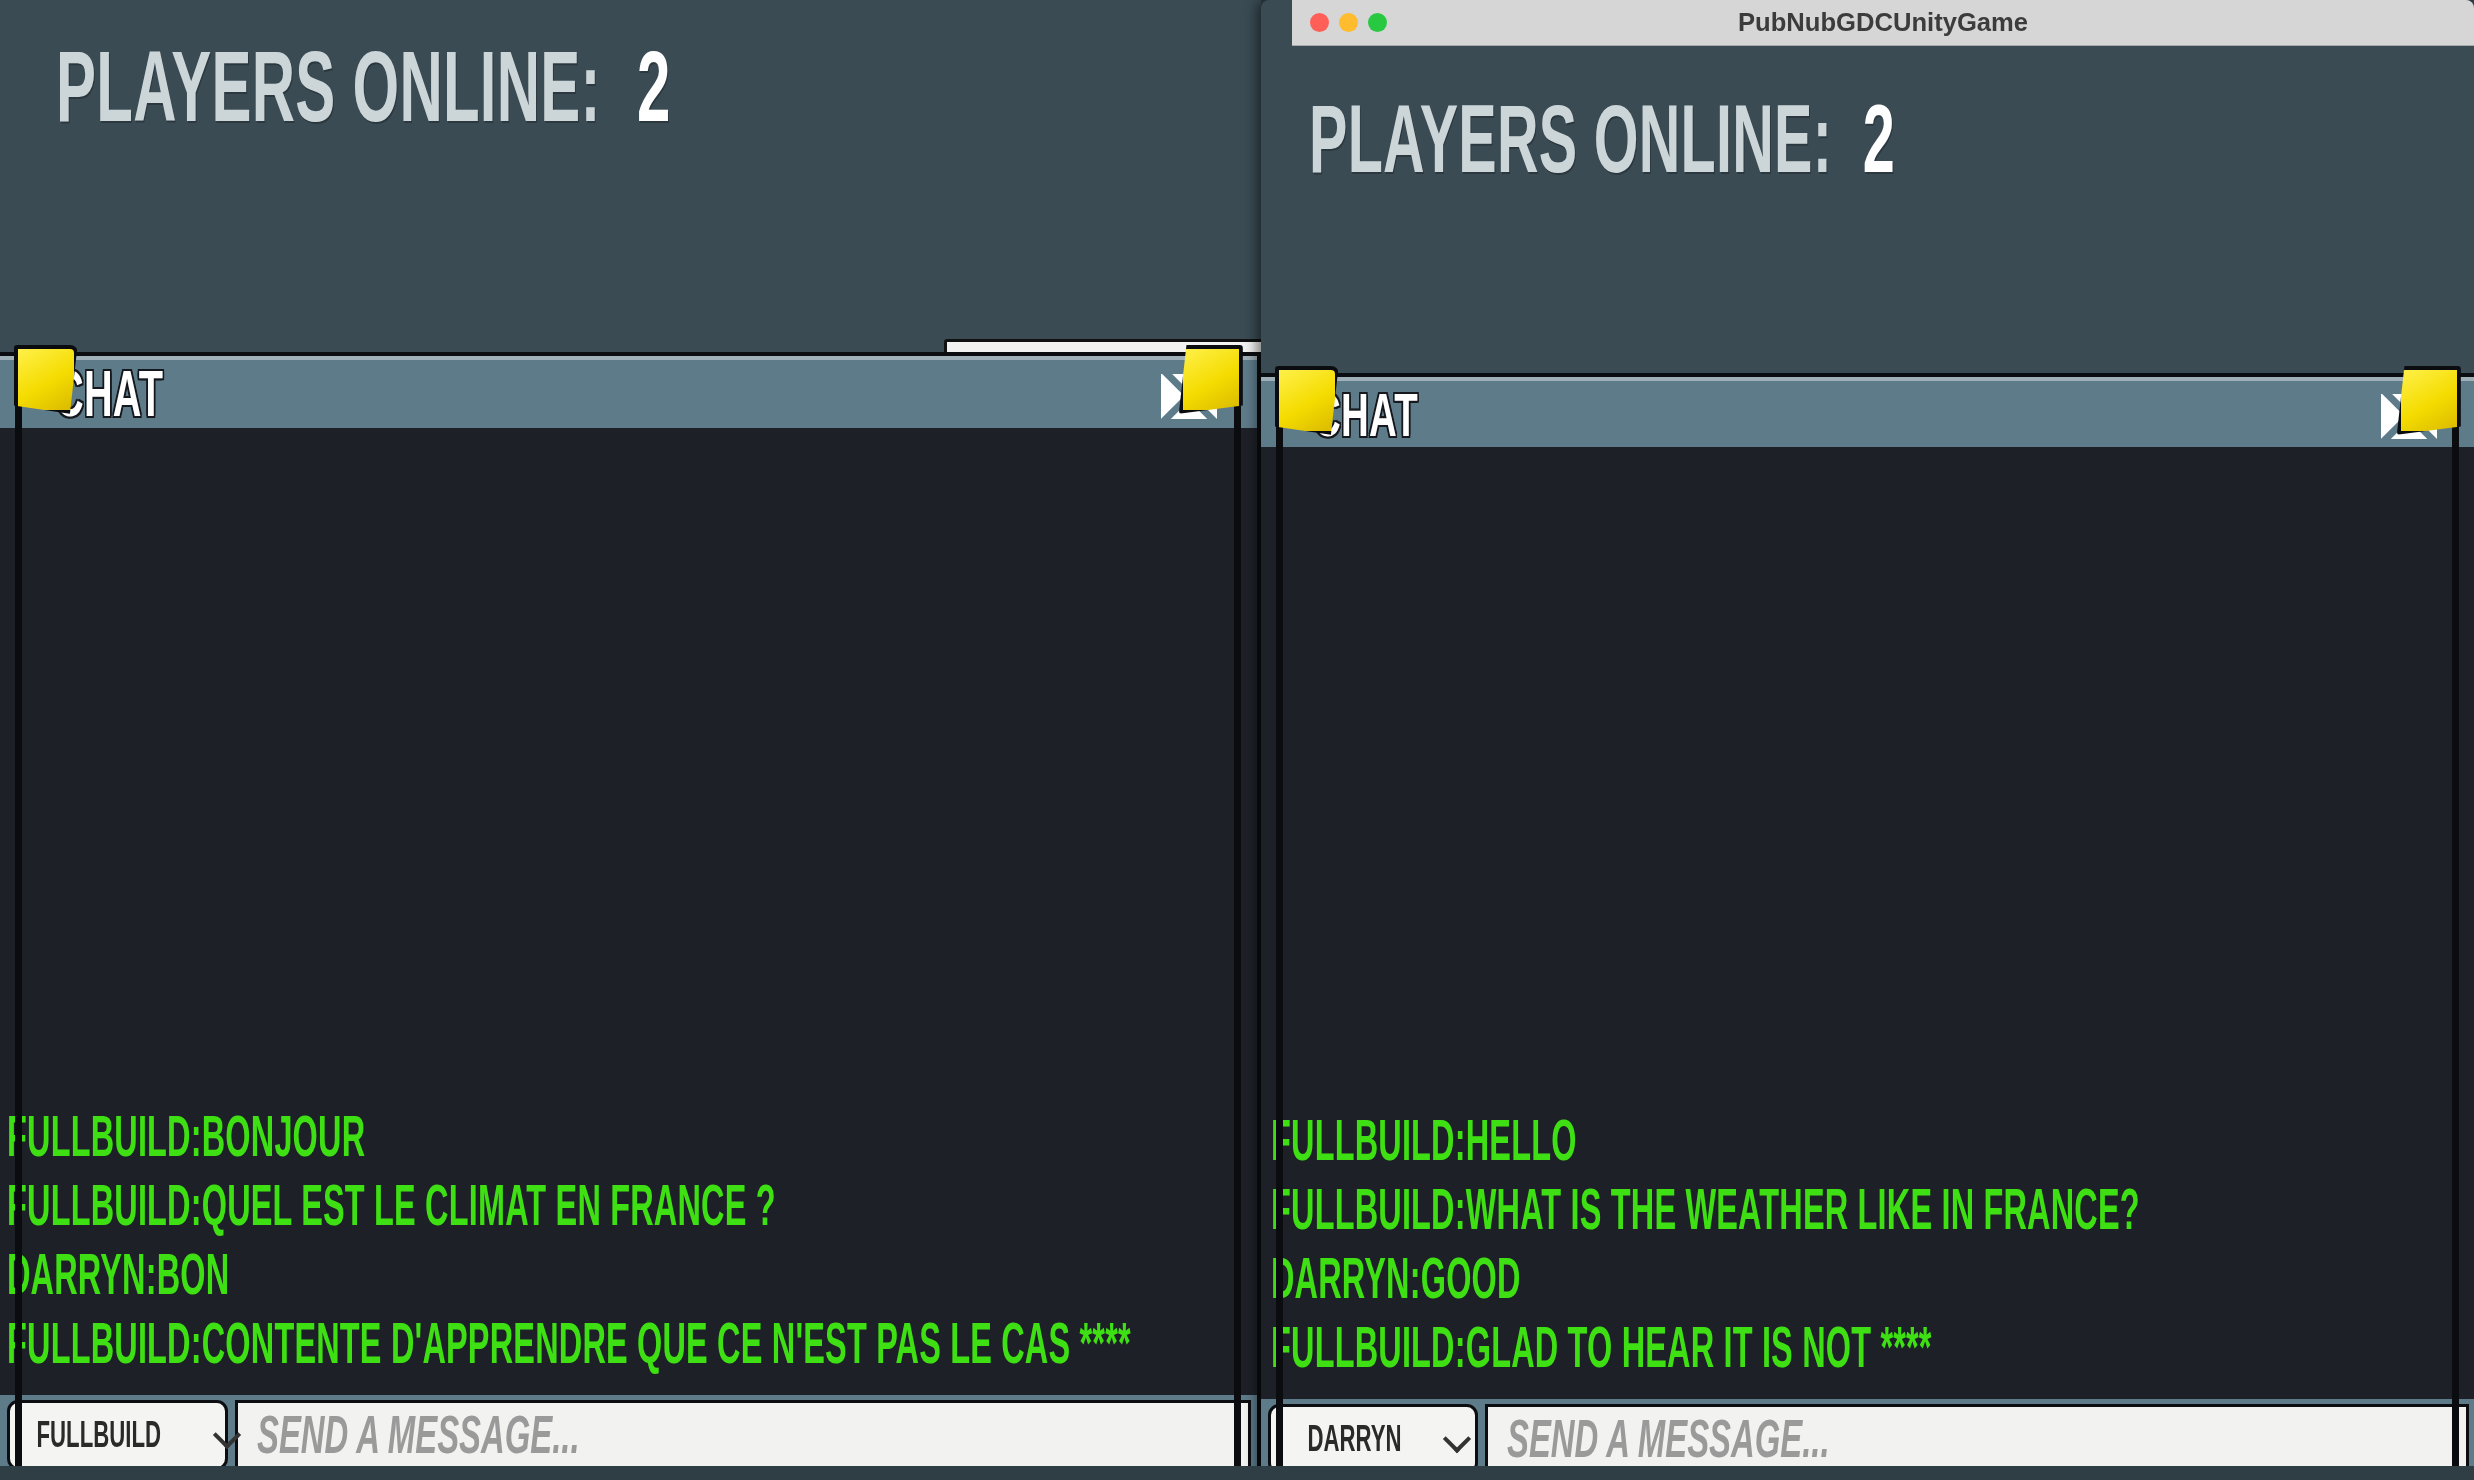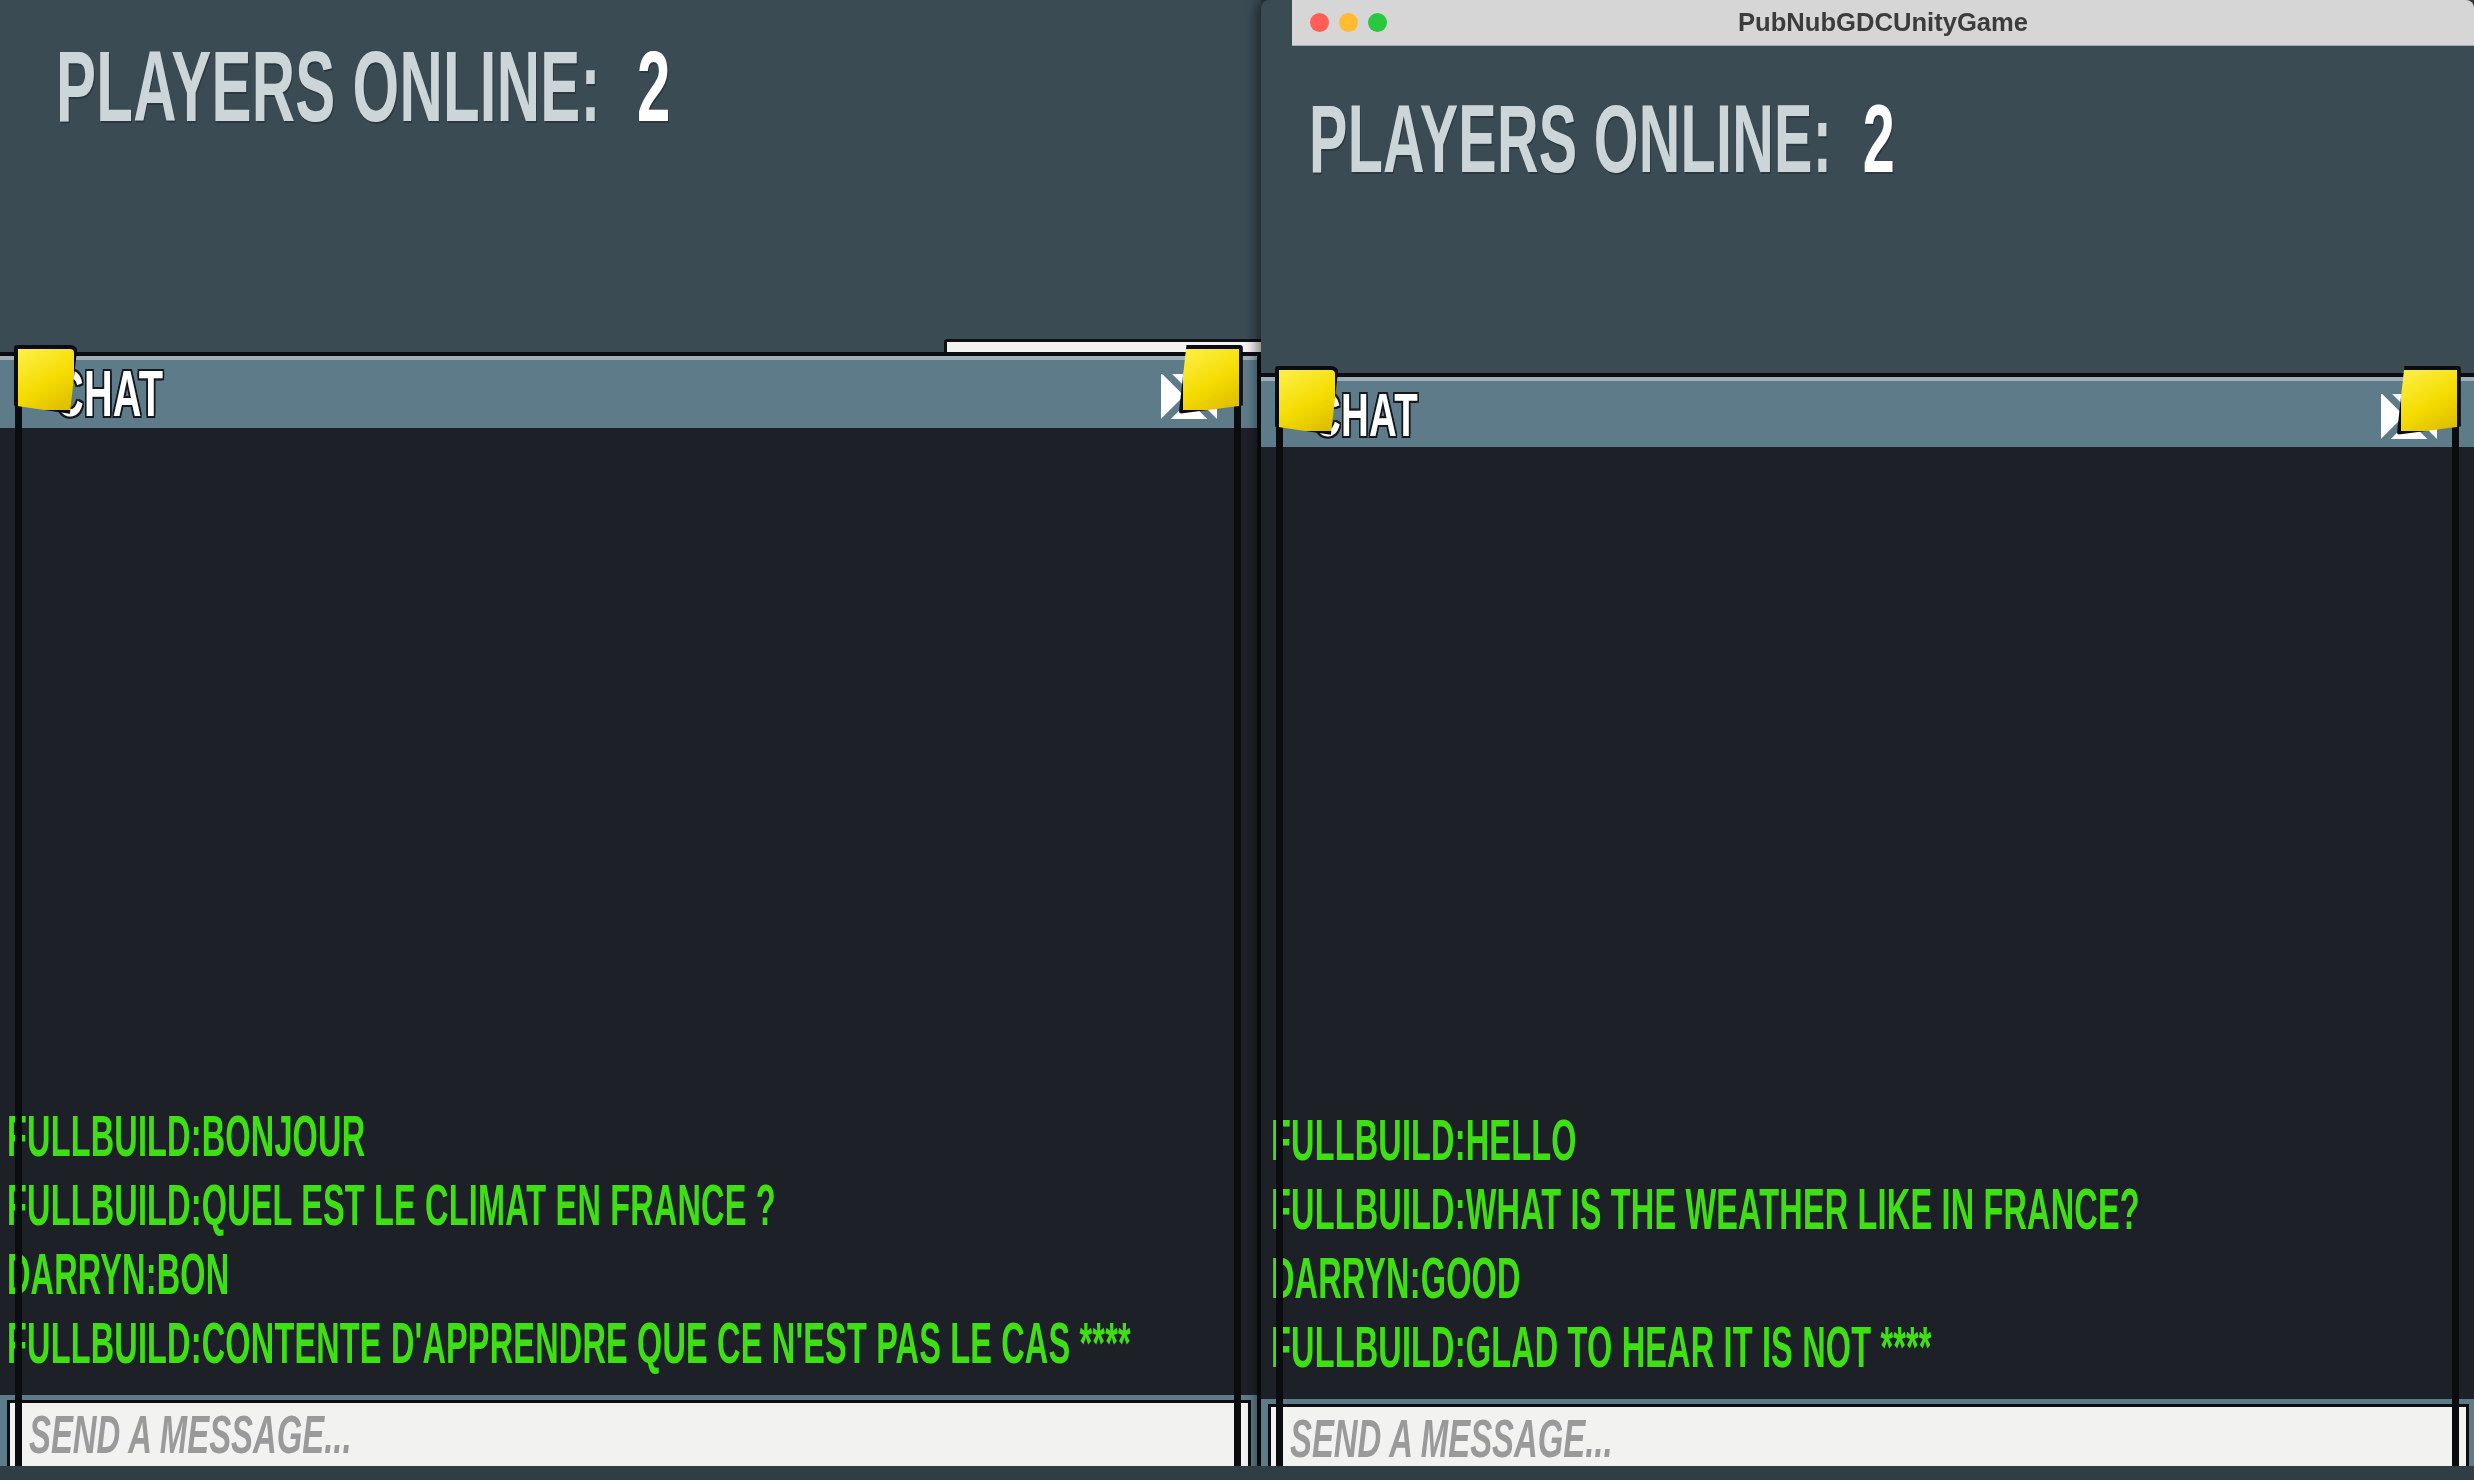--- a/index.html
+++ b/index.html
@@ -366,20 +366,24 @@
       <div class="chat-body">
         <div class="chat-messages" style="padding-bottom:17.6px;">
           <div class="chat-message" style="font-size:58px; line-height:69px; margin-left:8px;">FULLBUILD:BONJOUR</div>
           <div class="chat-message" style="font-size:58px; line-height:69px; margin-left:8px;">FULLBUILD:QUEL EST LE CLIMAT EN FRANCE ?</div>
           <div class="chat-message" style="font-size:58px; line-height:69px; margin-left:8px;">DARRYN:BON</div>
           <div class="chat-message" style="font-size:58px; line-height:69px; margin-left:8px;">FULLBUILD:CONTENTE D'APPRENDRE QUE CE N'EST PAS LE CAS ****</div>
         </div>
       </div>
 
       <div class="chat-footer" style="height:83px; padding:4.8px 6.4px 8px 8px; gap:6.4px;">
+        <div class="user-dropdown" style="width:221px;">
+          <span class="user-name" style="font-size:37px;">FULLBUILD</span>
+          <span class="chevron"></span>
+        </div>
         <div class="message-input">
           <span class="input-placeholder" style="font-size:53px; margin-left:19px;">SEND A MESSAGE...</span>
         </div>
       </div>
 
       <div class="flag flag-left" style="left:-1.6px; top:-11.2px; width:88px; height:1137px;">
         <span class="pole" style="left:17.6px; top:8px; width:7.2px; height:1125px;"></span>
         <span class="banner" style="left:16px; top:0px; width:64px; height:69px;"></span>
       </div>
 
@@ -421,20 +425,24 @@
         <div class="chat-body">
           <div class="chat-messages" style="padding-bottom:17.6px;">
             <div class="chat-message" style="font-size:58px; line-height:69px; margin-left:11.2px;">FULLBUILD:HELLO</div>
             <div class="chat-message" style="font-size:58px; line-height:69px; margin-left:11.2px;">FULLBUILD:WHAT IS THE WEATHER LIKE IN FRANCE?</div>
             <div class="chat-message" style="font-size:58px; line-height:69px; margin-left:11.2px;">DARRYN:GOOD</div>
             <div class="chat-message" style="font-size:58px; line-height:69px; margin-left:11.2px;">FULLBUILD:GLAD TO HEAR IT IS NOT ****</div>
           </div>
         </div>
 
         <div class="chat-footer" style="height:83px; padding:4.8px 6.4px 8px 8px; gap:6.4px;">
+          <div class="user-dropdown" style="width:210px;">
+            <span class="user-name" style="font-size:37px;">DARRYN</span>
+            <span class="chevron"></span>
+          </div>
           <div class="message-input">
             <span class="input-placeholder" style="font-size:53px; margin-left:19px;">SEND A MESSAGE...</span>
           </div>
         </div>
 
         <div class="flag flag-left" style="left:-1.6px; top:-11.2px; width:88px; height:1121px;">
           <span class="pole" style="left:17.6px; top:8px; width:7.2px; height:1109px;"></span>
           <span class="banner" style="left:16px; top:0px; width:64px; height:69px;"></span>
         </div>
 

